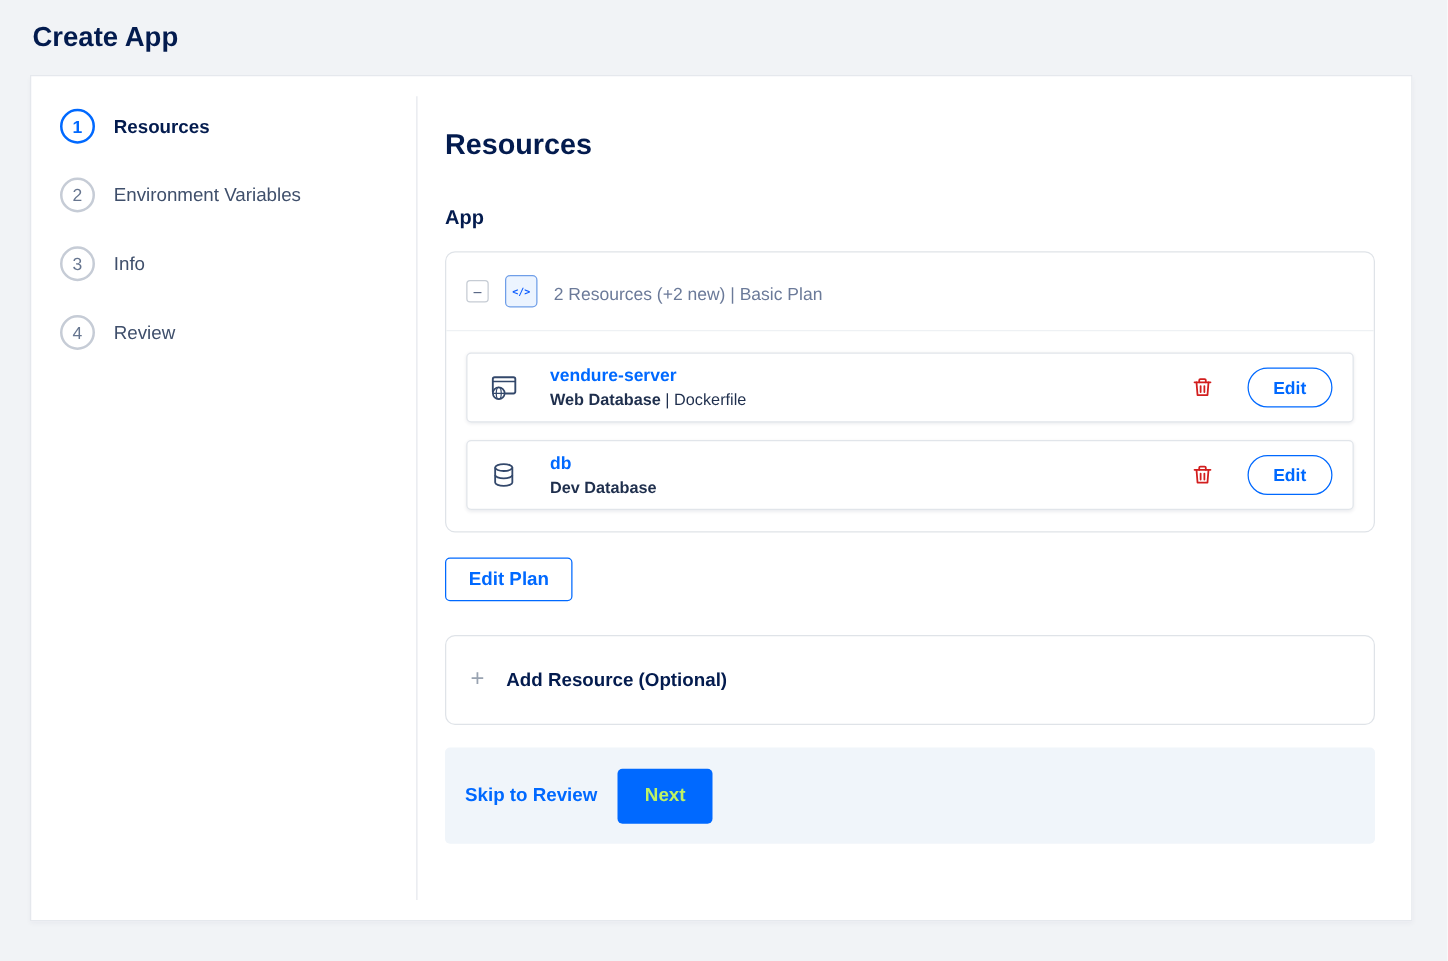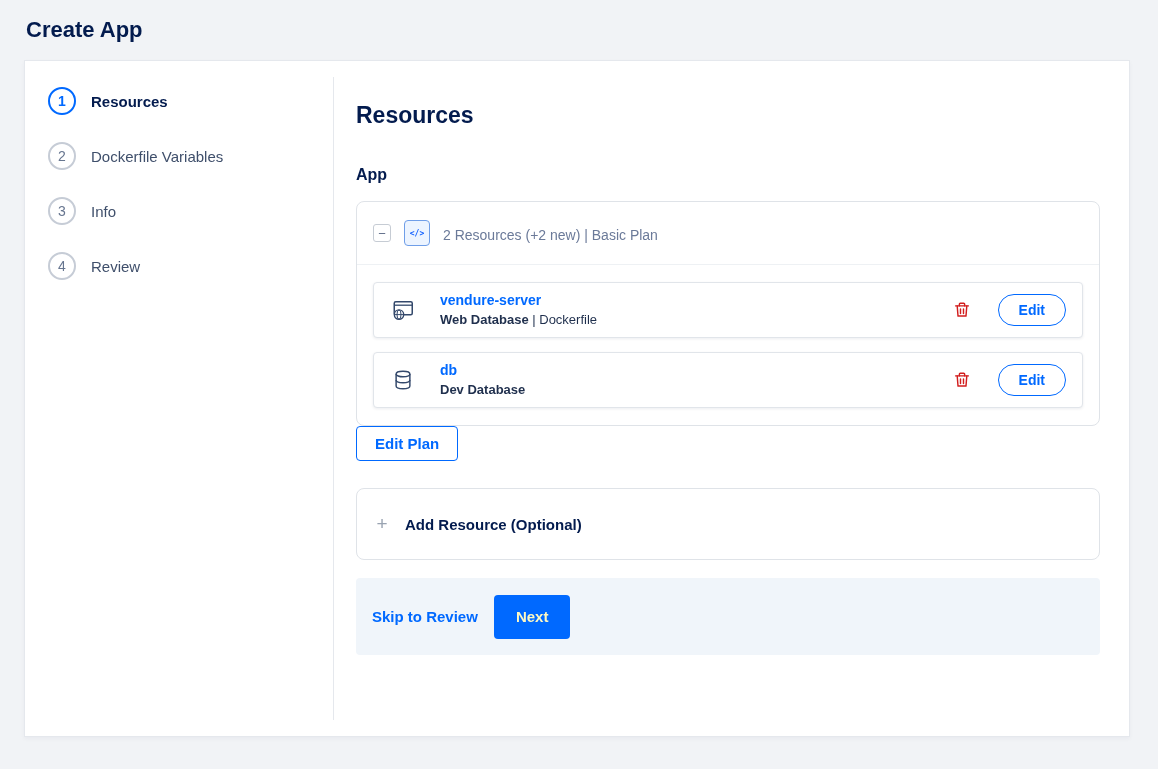--- a/index.html
+++ b/index.html
@@ -165,20 +165,21 @@
     border-radius: 16px;
     color: #0069ff;
     font-family: "Liberation Sans", sans-serif;
     font-size: 14px;
     font-weight: bold;
     padding: 7px 20px;
     cursor: pointer;
   }
 
   .edit-plan-btn {
+    margin-top: 20px;
     background: #fff;
     border: 1px solid #0069ff;
     border-radius: 4px;
     color: #0069ff;
     font-family: "Liberation Sans", sans-serif;
     font-size: 15px;
     font-weight: bold;
     padding: 8px 18px;
     cursor: pointer;
     display: inline-block;
@@ -218,21 +219,21 @@
     font-size: 15px;
     font-weight: bold;
     text-decoration: none;
     margin-right: 16px;
     cursor: pointer;
   }
   .next-btn {
     background: #0069ff;
     border: none;
     border-radius: 4px;
-    color: #fef9c3;
+    color: #bef264;
     font-family: "Liberation Sans", sans-serif;
     font-size: 15px;
     font-weight: bold;
     height: 44px;
     padding: 0 22px;
     cursor: pointer;
   }
 </style>
 </head>
 <body>
@@ -243,21 +244,21 @@
 
   <div class="main-card">
 
     <aside class="stepper">
       <div class="step active">
         <div class="step-circle">1</div>
         <div class="step-label">Resources</div>
       </div>
       <div class="step">
         <div class="step-circle">2</div>
-        <div class="step-label">Dockerfile Variables</div>
+        <div class="step-label">Environment Variables</div>
       </div>
       <div class="step">
         <div class="step-circle">3</div>
         <div class="step-label">Info</div>
       </div>
       <div class="step">
         <div class="step-circle">4</div>
         <div class="step-label">Review</div>
       </div>
     </aside>

